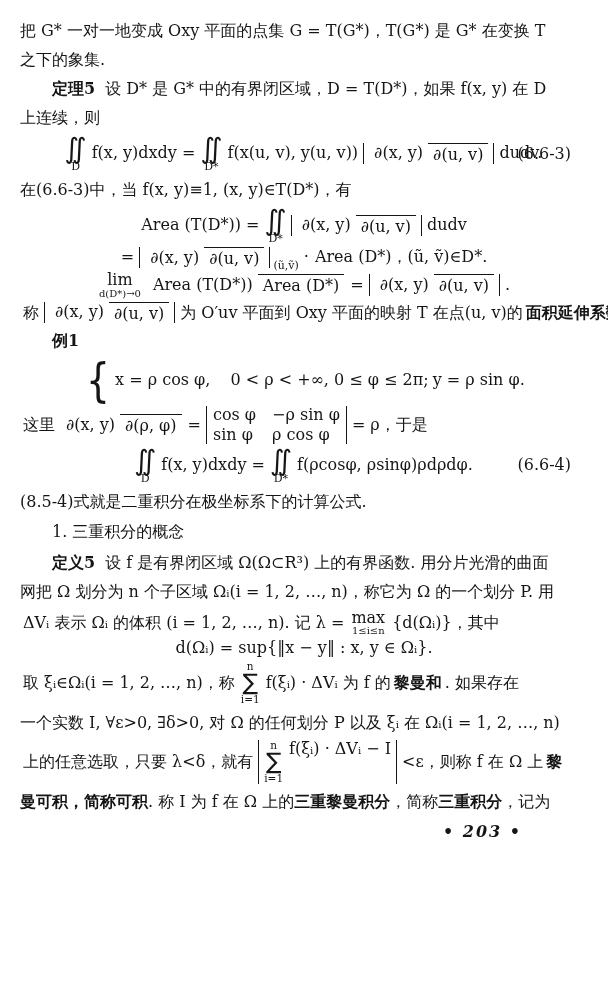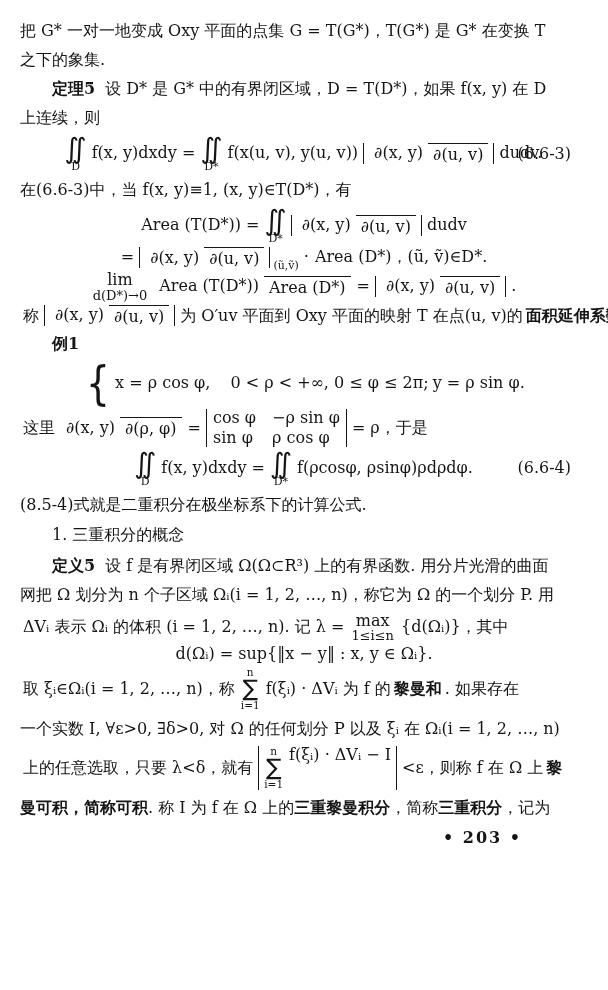--- a/index.html
+++ b/index.html
@@ -29,37 +29,37 @@
   .frac{display:inline-flex;flex-direction:row;align-items:center;vertical-align:middle;margin:0 3px;}
   .frac .num{padding:0 5px 1px 5px;line-height:1.2;}
   .frac .den{border-top:1.4px solid #151515;padding:1px 5px 0 5px;line-height:1.2;}
   
   .abs{display:inline-flex;align-items:stretch;}
   .abs .bar{border-left:1.5px solid #151515;margin:0 2px;}
   .subsm{font-size:11px;align-self:flex-end;margin:0 2px 0 1px;transform:translateY(4px);}
   
   .underop{display:inline-flex;flex-direction:column;align-items:center;margin:0 4px;}
   .underop .op{line-height:1.1;}
-  .underop .usub{font-size:13px;line-height:1;margin-top:0px;}
+  .underop .usub{font-size:10px;line-height:1;margin-top:0px;}
   
   .sum{display:inline-flex;flex-direction:column;align-items:center;margin:0 3px;}
   .sum .ssup{font-size:10.5px;line-height:1;}
   .sum .ssym{font-size:23px;line-height:1;font-family:"DejaVu Sans",sans-serif;}
   .sum .ssub{font-size:10.5px;line-height:1;}
   
   .brace{font-size:47px;font-weight:400;line-height:.95;transform:scaleX(.8);margin-right:2px;font-family:"DejaVu Sans",sans-serif;}
   .cases-col{display:inline-flex;align-items:flex-start;gap:4px;}
   .case-cond{margin-left:20px;}
   
   .det-grid{display:grid;grid-template-columns:auto auto;column-gap:16px;row-gap:3px;padding:0 4px;}
   .det-grid .cr{}
   
   .h662{font-size:23px;font-weight:500;margin:12px 0 6px 0;line-height:30px;}
   .sub1{margin:2px 0;line-height:28px;text-indent:2em;}
-  .pagenum{margin-top:6px;text-align:right;padding-right:66px;font-weight:bold;letter-spacing:2px;}
+  .pagenum{margin-top:6px;text-align:right;padding-right:66px;font-weight:bold;letter-spacing:2px;font-style:italic;}
   .inline-row{display:flex;align-items:center;white-space:nowrap;line-height:1.1;margin:3px 0;}
 </style>
 </head>
 <body>
 
 <div class="page">
 
   <p class="line">把 G* 一对一地变成 Oxy 平面的点集 G = T(G*)，T(G*) 是 G* 在变换 T</p>
   <p class="line">之下的象集.</p>
 

